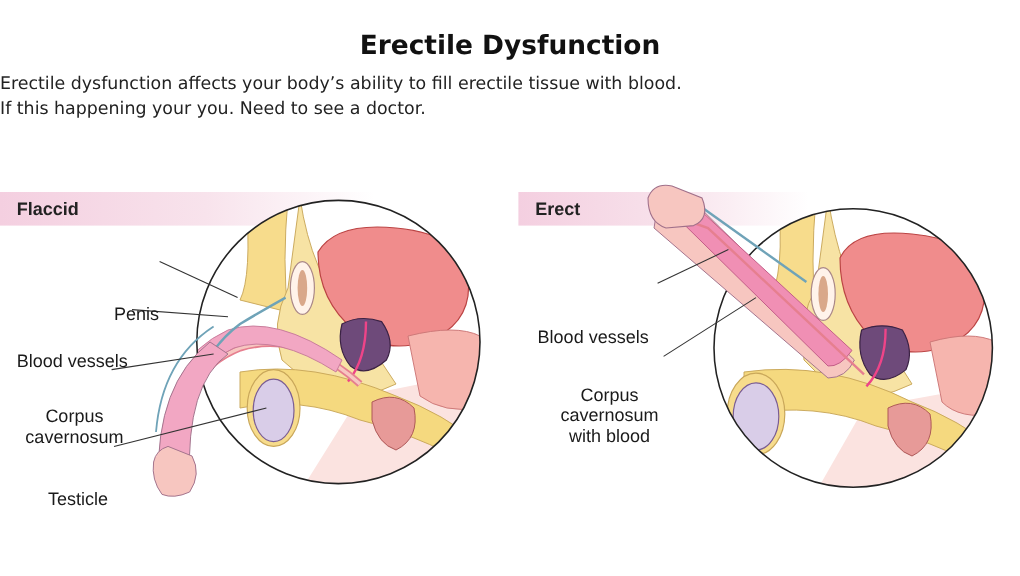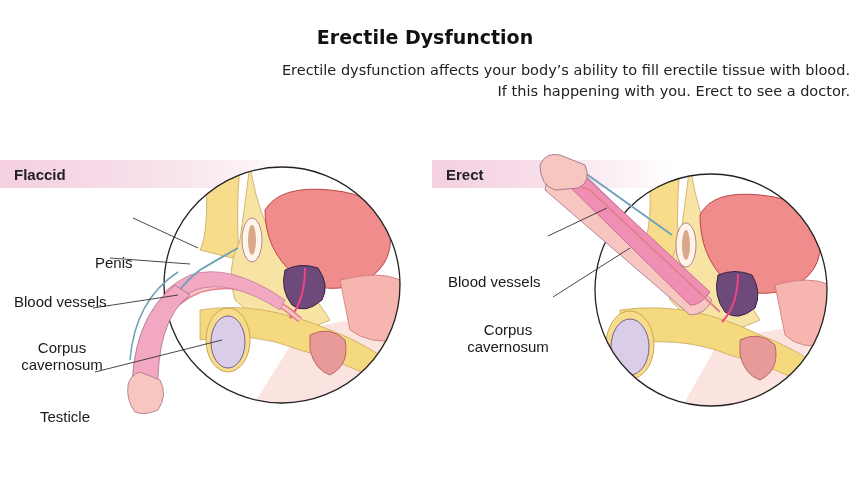--- a/index.html
+++ b/index.html
@@ -2,24 +2,24 @@
 <html><head>
 <meta charset="utf-8">
 <style>
   html, body { margin: 0; padding: 0; }
   body {
     width: 850px; height: 480px; background: #ffffff; position: relative; overflow: hidden;
     font-family: "Liberation Sans", "DejaVu Sans", sans-serif; color: #1a1a1a;
   }
   .title {
     position: absolute; top: 26px; left: 0; width: 850px; text-align: center;
-    font-family: "DejaVu Sans", sans-serif; font-weight: bold; font-size: 19px; color: #111;
+    font-family: "DejaVu Sans", sans-serif; font-weight: bold; font-size: 22px; color: #111;
   }
   .subtitle {
-    position: absolute; top: 60px; left: 0; width: 850px; text-align: right;
+    position: absolute; top: 60px; left: 0; width: 850px; text-align: left;
     font-family: "DejaVu Sans", sans-serif; font-size: 14.5px; line-height: 21px; color: #222;
   }
   .band {
     position: absolute; height: 28px; top: 160px;
     background: linear-gradient(to right, #f4cfe0 0%, #f8e3ec 55%, rgba(255,255,255,0) 100%);
     padding-left: 12px;
   }
   .band-label {
     position: absolute; top: 6px; left: 14px; font-weight: bold; font-size: 15px; color: #222;
   }
@@ -28,21 +28,21 @@
   }
   .label.center { text-align: center; }
   svg.art { position: absolute; left: 0; top: 0; }
 </style>
 </head>
 <body>
 
 <div class="title">Erectile Dysfunction</div>
 <div class="subtitle">
   <div>Erectile dysfunction affects your body’s ability to fill erectile tissue with blood.</div>
-  <div>If this happening with you. Erect to see a doctor.</div>
+  <div>If this happening your you. Need to see a doctor.</div>
 </div>
 
 <div class="band" style="left:0; width:300px;">
   <span class="band-label">Flaccid</span>
 </div>
 <div class="band" style="left:432px; width:230px;">
   <span class="band-label">Erect</span>
 </div>
 
 <svg class="art" width="850" height="480" viewBox="0 0 850 480">
@@ -129,13 +129,14 @@
 <div class="label center" style="left:18px; top:295px; width:88px;">
   <div>Corpus</div>
   <div>cavernosum</div>
 </div>
 <div class="label" style="left:40px; top:364px;">Testicle</div>
 
 <div class="label" style="left:448px; top:229px;">Blood vessels</div>
 <div class="label center" style="left:460px; top:277px; width:96px;">
   <div>Corpus</div>
   <div>cavernosum</div>
+  <div>with blood</div>
 </div>
 
 </body></html>

